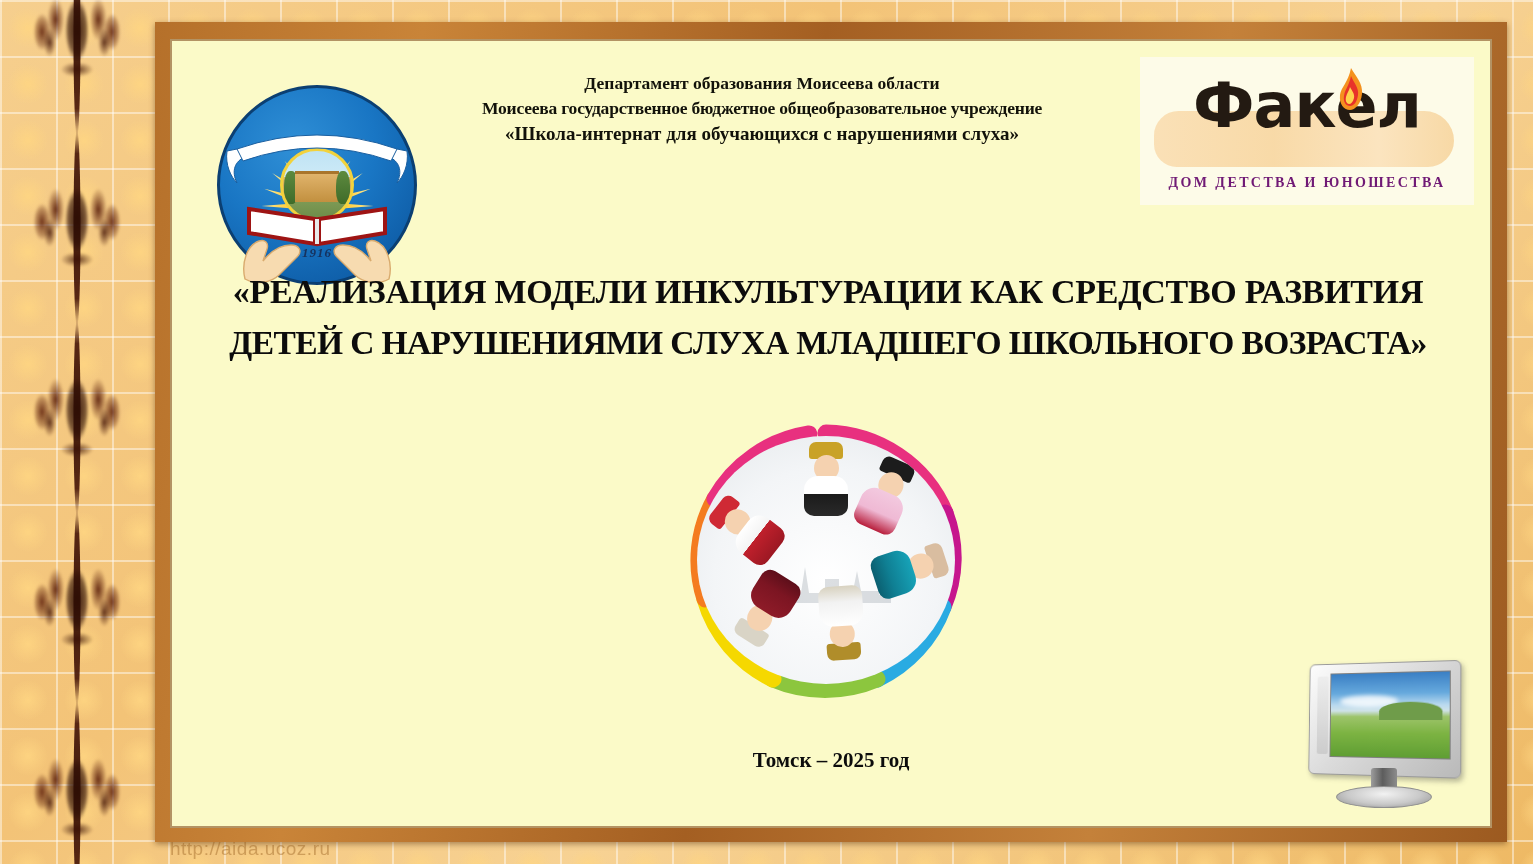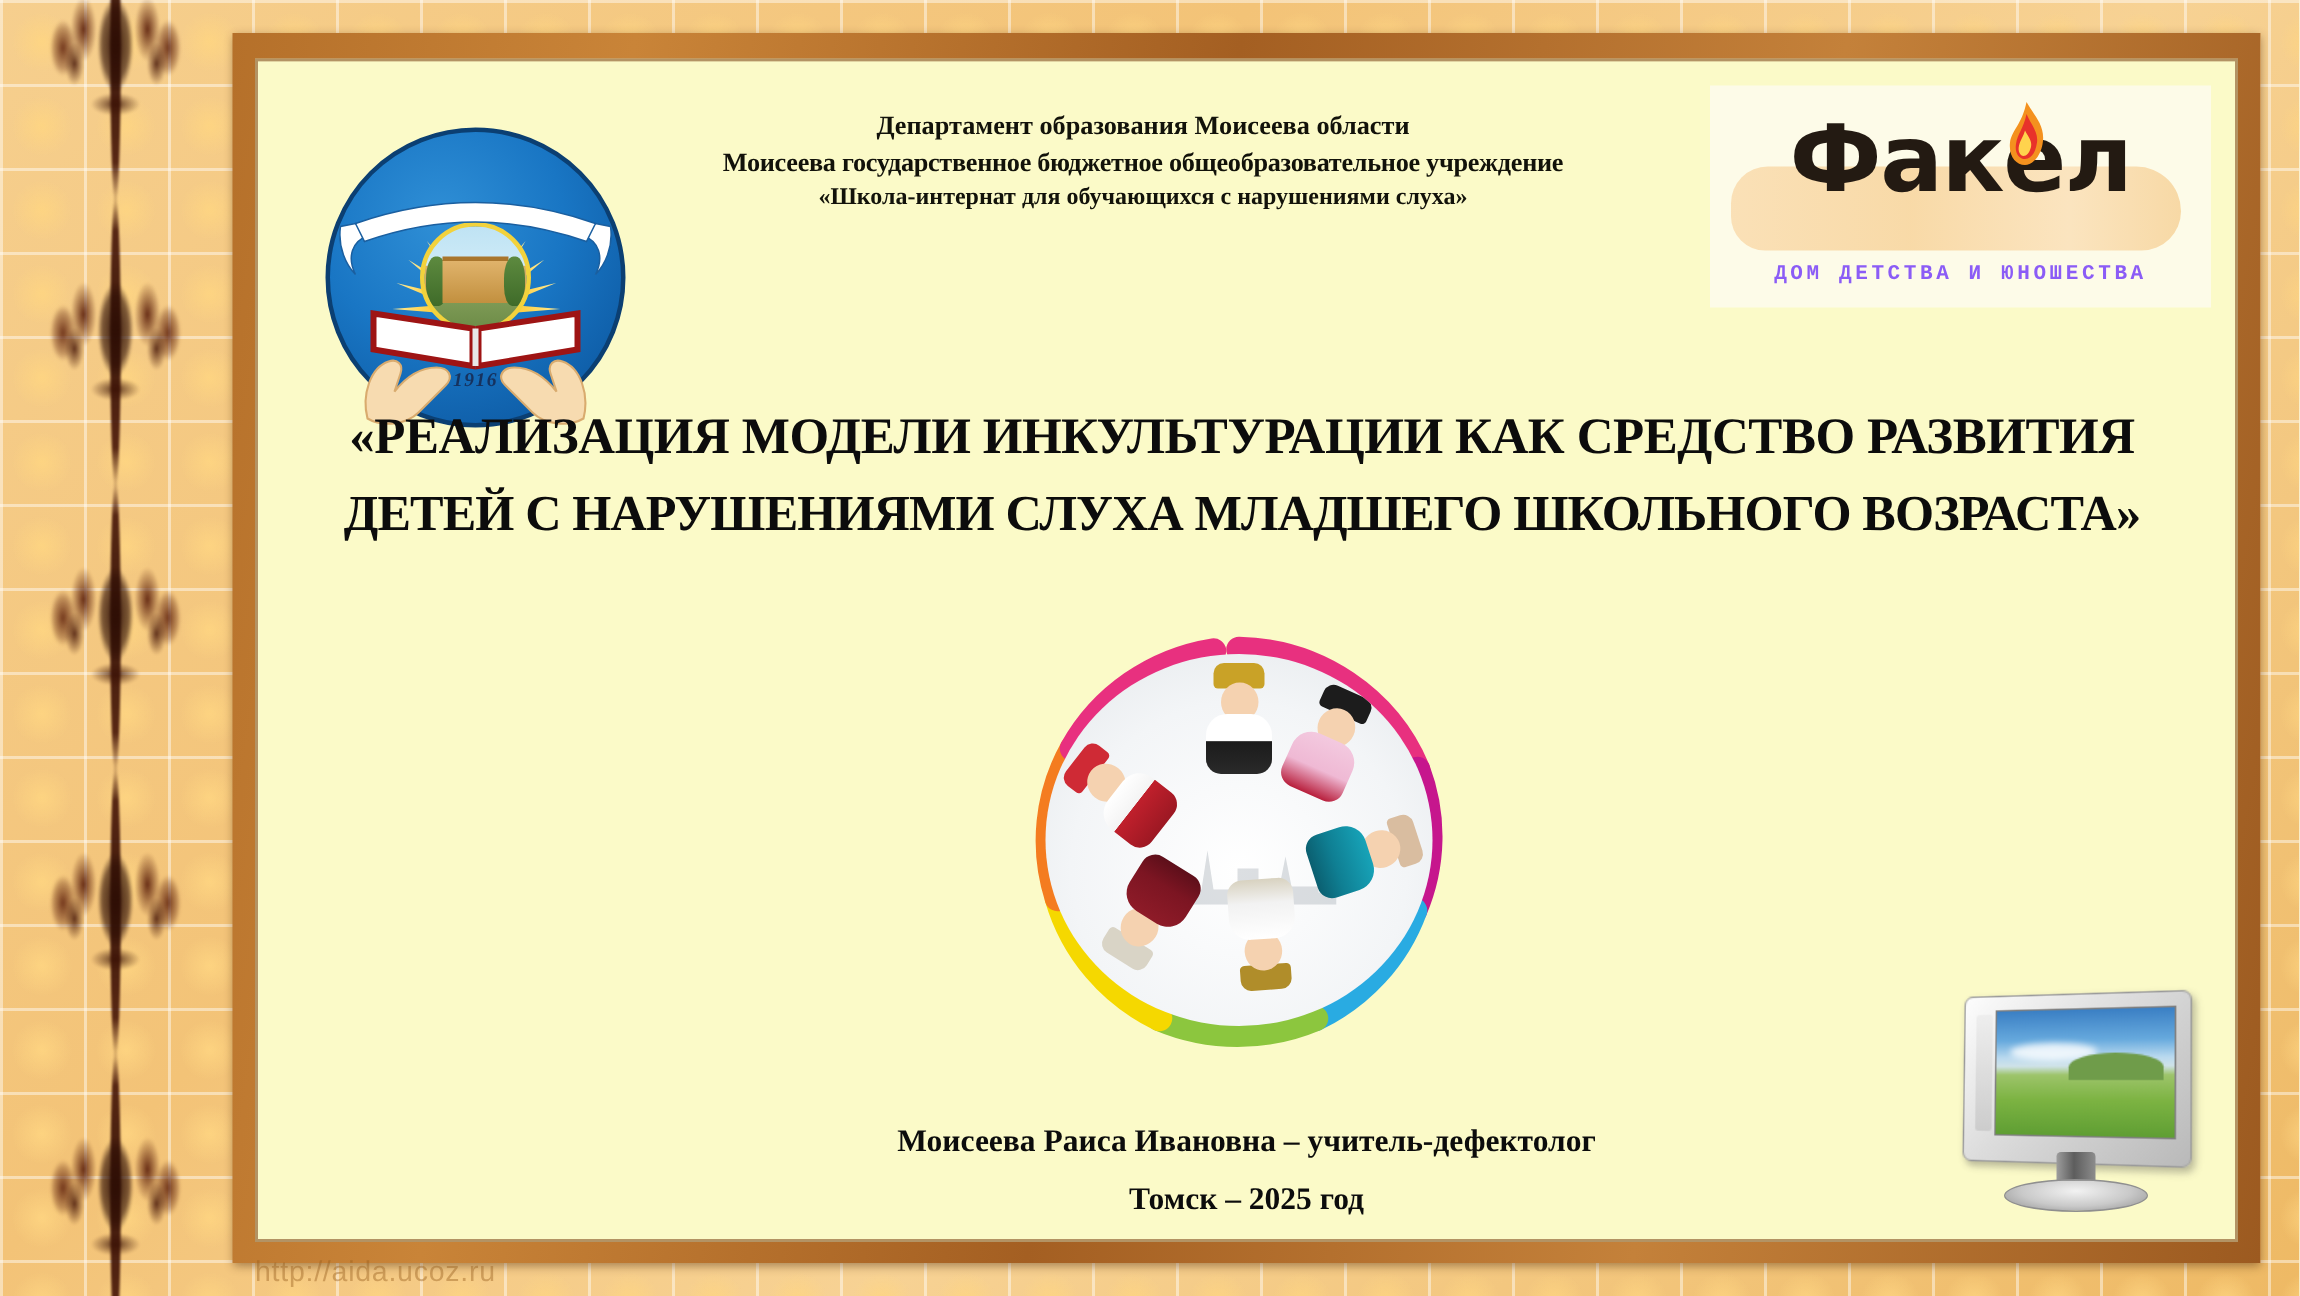--- a/index.html
+++ b/index.html
@@ -249,21 +249,21 @@
     line-height: 1.42;
   }
   .org-text .line {
     font-family: "Liberation Serif", "DejaVu Serif", serif;
     font-weight: bold;
     font-size: 17.5px;
     color: #12120a;
     white-space: nowrap;
   }
   .org-text .line.l2 { font-size: 17.5px; letter-spacing: -0.2px; }
-  .org-text .line.l3 { font-size: 16px; }
+  .org-text .line.l3 { font-size: 19px; }
 
   
   .fakel {
     position: absolute;
     right: 16px;
     top: 16px;
     width: 334px;
     height: 148px;
     background: #fdfbe8;
     overflow: hidden;
@@ -297,24 +297,24 @@
     top: 10px;
     width: 30px;
     height: 44px;
   }
   .fakel-sub {
     position: absolute;
     left: 0;
     bottom: 14px;
     width: 100%;
     text-align: center;
-    font-family: Liberation Mono, monospace;
+    font-family: Liberation Serif, serif;
     font-weight: bold;
     font-size: 14px;
-    color: #8b5cf6;
+    color: #701a75;
     letter-spacing: 2.4px;
   }
 
   
   .title-block {
     position: absolute;
     left: 24px;
     top: 225px;
     width: 1264px;
     text-align: center;
@@ -628,21 +628,20 @@
             </div>
             <div class="kid" style="left:22px; top:56px; transform:rotate(-52deg);">
               <div class="hat" style="background:#cf2a35;"></div>
               <div class="head"></div>
               <div class="body" style="background:linear-gradient(to bottom,#ffffff 0%,#f4f4f4 40%,#c0202c 41%,#9c1823 100%);"></div>
             </div>
           </div>
         </div>
 
         <div class="footer-block">
-          <div class="footer-line">Моисеева Раиса Ивановна – учитель-дефектолог</div>
           <div class="footer-line">Томск – 2025 год</div>
         </div>
 
         <div class="monitor">
           <div class="monitor-case">
             <div class="monitor-sidebar"></div>
             <div class="monitor-screen">
               <div class="cloud"></div>
               <div class="hill"></div>
             </div>

